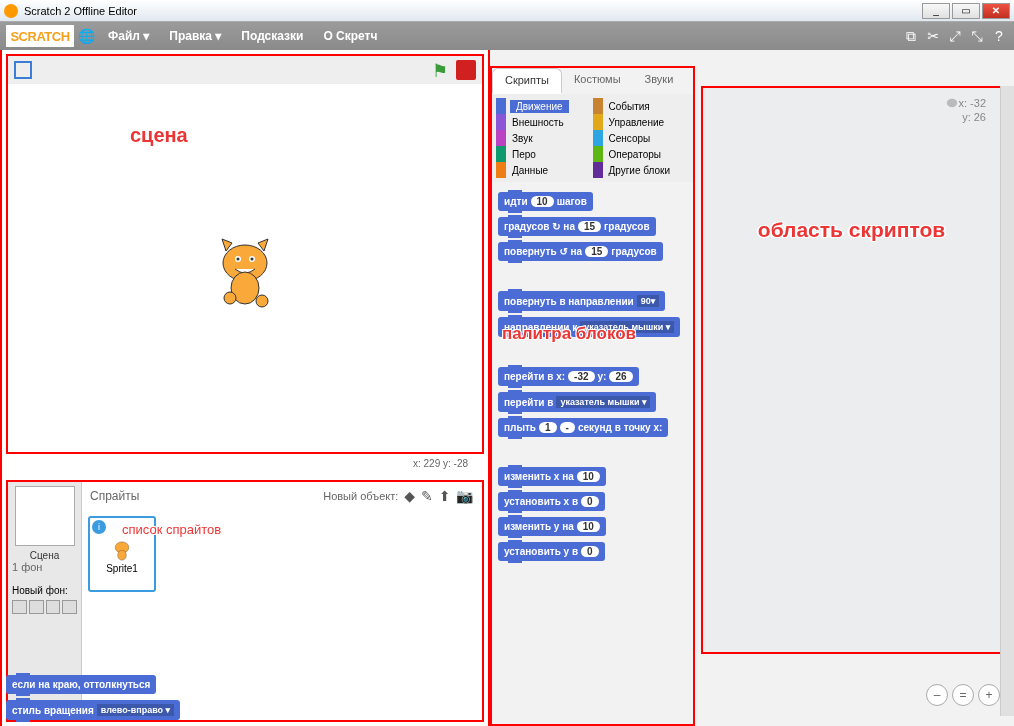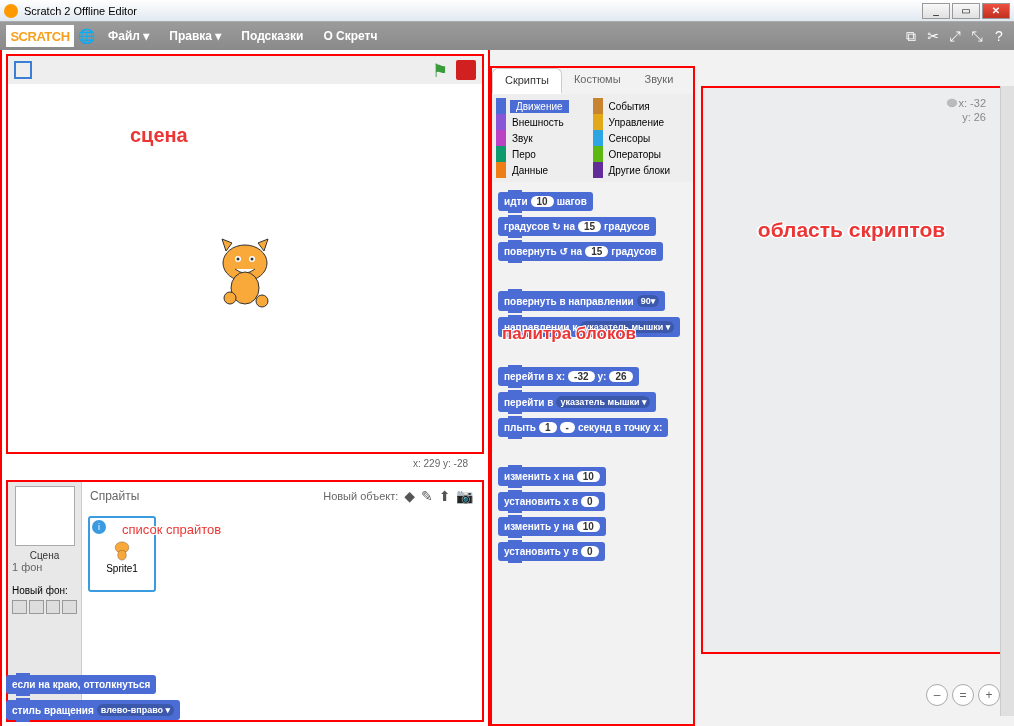--- a/index.html
+++ b/index.html
@@ -59,21 +59,21 @@
 .cat-col { flex: 1; display: flex; flex-direction: column; gap: 0; }
 .cat-item { display: flex; align-items: center; font-size: 10px; cursor: pointer; }
 .cat-chip { width: 10px; height: 16px; margin-right: 4px; }
 .cat-item.selected .cat-name { background: #4a6cd4; color: #fff; padding: 1px 6px; }
 .cat-name { padding: 1px 2px; }
 .blocks-list { flex:1; display: flex; flex-direction: column; gap: 6px; padding: 4px 8px 4px 6px; overflow-y:auto; overflow-x:hidden; position: relative; }
 .block { background: #4a6cd4; color: #fff; font-size: 10px; font-weight: bold; border-radius: 3px; padding: 4px 6px; display: inline-flex; align-items: center; width: max-content; gap: 3px; position: relative; }
 .block::before { content: ''; position: absolute; top: -2px; left: 10px; width: 14px; height: 4px; background: #4a6cd4; }
 .block::after { content: ''; position: absolute; bottom: -2px; left: 10px; width: 14px; height: 4px; background: #4a6cd4; }
 .pill { background: #fff; color: #333; border-radius: 8px; padding: 0 6px; font-size: 10px; }
-.dd { background: #3b58ab; border-radius: 6px; padding: 1px 4px; font-size: 9px; }
+.dd { background: #3b58ab; border-radius: 0; padding: 1px 4px; font-size: 9px; }
 .gap-spacer { height: 18px; }
 .palette-label { position: absolute; top: 230px; left: 10px; color: #ec3535; font-weight: bold; font-size: 17px; text-shadow: 1px 1px 0 #fff, -1px -1px 0 #fff, 1px -1px 0 #fff, -1px 1px 0 #fff; pointer-events:none; z-index:2; }
 
 .right-col { flex: 1; position: relative; background: #f2f2f2; }
 .script-area { position: absolute; top: 36px; left: 6px; right: 12px; bottom: 72px; border: 2px solid red; background: #ebedef; }
 .script-coords { position: absolute; top: 8px; right: 14px; font-size: 11px; color: #888; text-align: right; line-height:14px; }
 .script-sprite-mini { position: absolute; top: 6px; right: 38px; width: 20px; height: 20px; }
 .scripts-label { position: absolute; top: 130px; left: 30px; right: 30px; text-align: center; color: #ec3535; font-weight: bold; font-size: 21px; text-shadow: 1px 1px 0 #fff, -1px -1px 0 #fff, 1px -1px 0 #fff, -1px 1px 0 #fff, 2px 0 0 #fff, -2px 0 0 #fff; }
 .zoom-controls { position: absolute; bottom: 20px; right: 14px; display: flex; gap: 4px; }
 .zoom-btn { width: 22px; height: 22px; background: #fff; border: 1px solid #aaa; border-radius: 11px; display: flex; align-items: center; justify-content: center; font-size: 12px; color: #666; cursor: pointer; }

